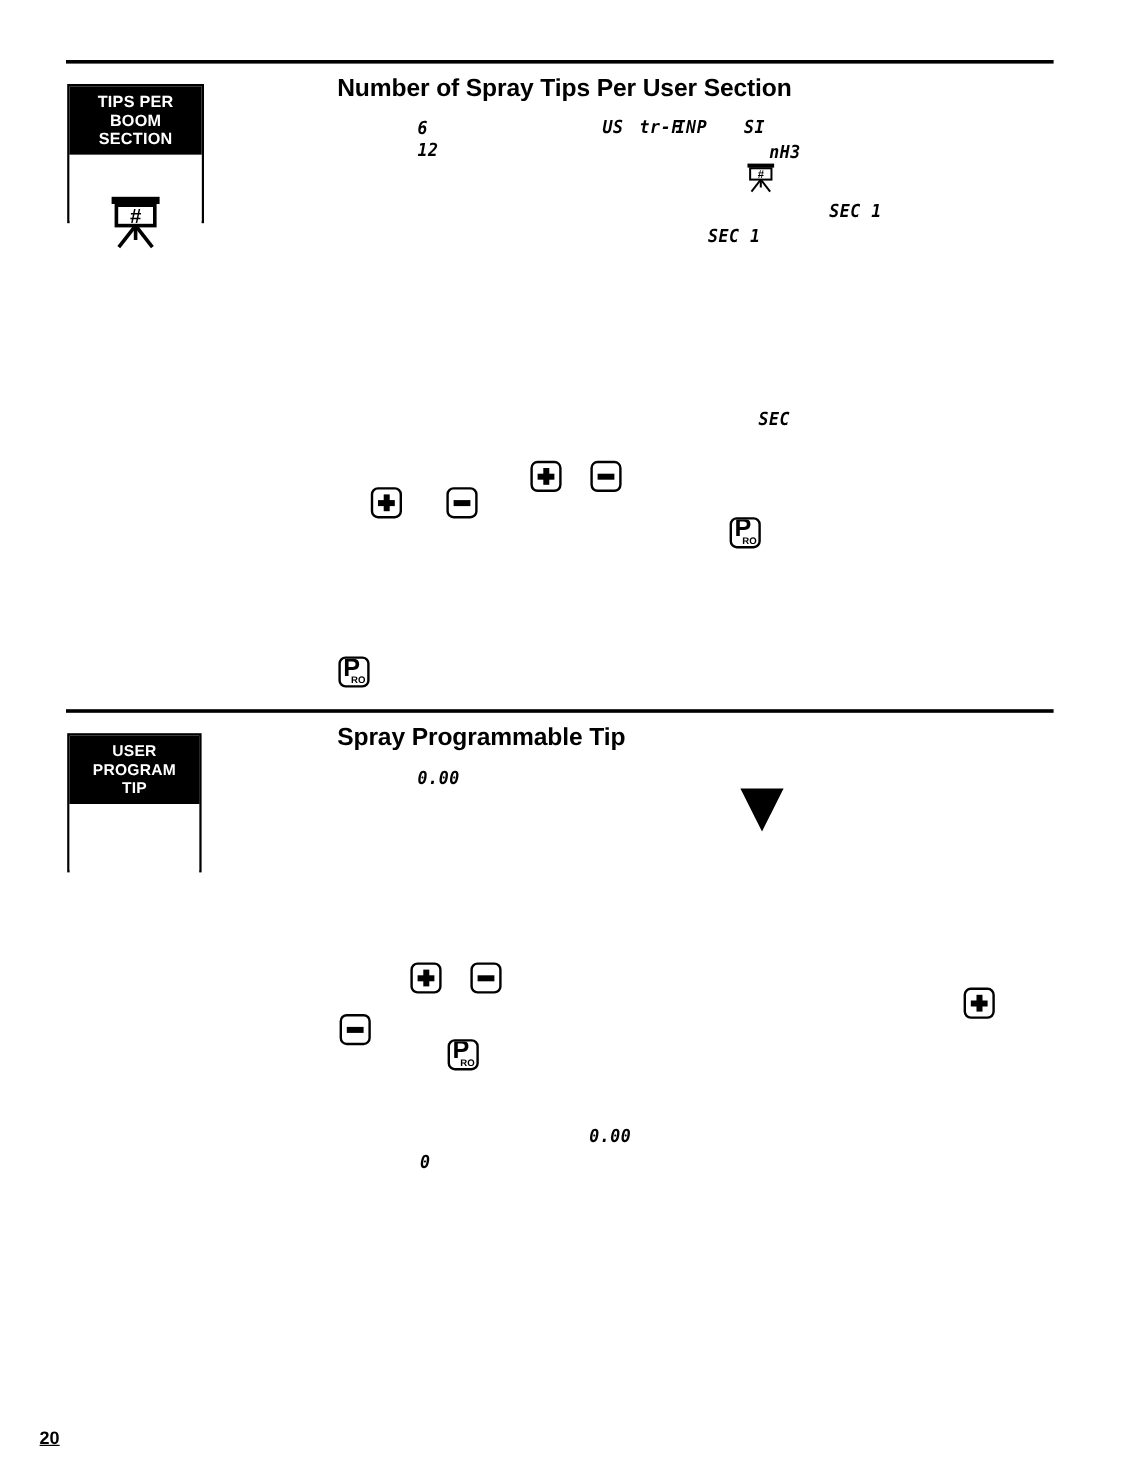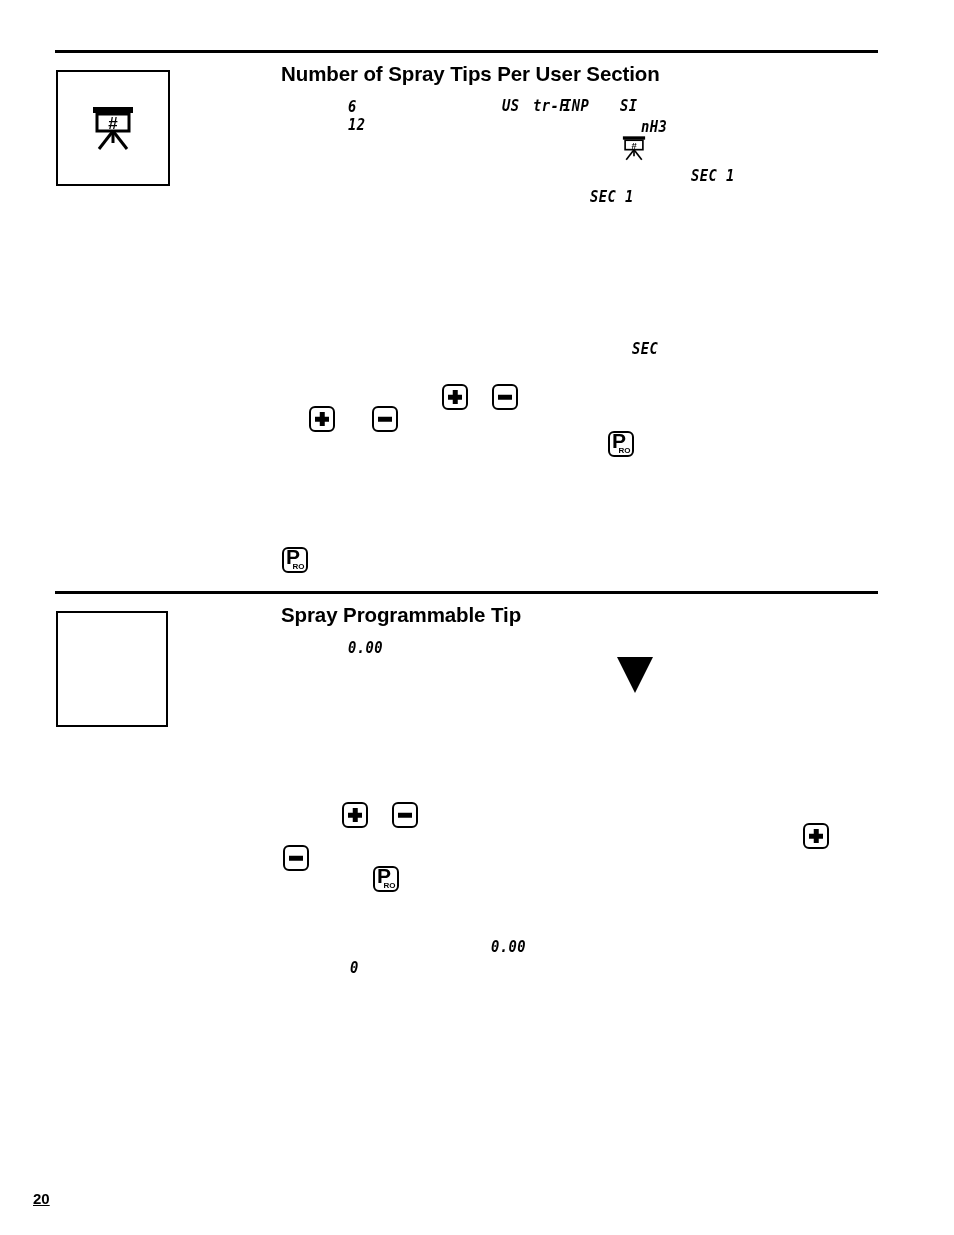--- a/index.html
+++ b/index.html
@@ -169,20 +169,25 @@
   }
 </style>
 </head>
 <body>
 
 <div class="rule" id="rule-top"></div>
 
 <div class="section-heading" id="heading-tips">Number of Spray Tips Per User Section</div>
 
 <div class="key-box" id="keybox-tips">
+  <div class="key-box-header">
+    <div>TIPS PER</div>
+    <div>BOOM</div>
+    <div>SECTION</div>
+  </div>
   <div class="key-box-body">
     <svg class="boom-icon" width="72" height="46" viewBox="0 0 72 46">
 
       <rect x="16" y="2" width="40" height="6" fill="#000"></rect>
 
       <rect x="20" y="9" width="32" height="17" fill="none" stroke="#000" stroke-width="3"></rect>
       <text x="36" y="24" font-family="'Liberation Sans', sans-serif" font-size="17" font-weight="bold" text-anchor="middle" fill="#000">#</text>
 
       <line x1="36" y1="26" x2="22" y2="44" stroke="#000" stroke-width="3"></line>
       <line x1="36" y1="26" x2="50" y2="44" stroke="#000" stroke-width="3"></line>
@@ -246,20 +251,25 @@
 <div class="key-btn pro" style="left:282px; top:547px;">
   <span class="pro-p">P</span>
   <span class="pro-ro">RO</span>
 </div>
 
 <div class="rule" id="rule-middle"></div>
 
 <div class="section-heading" id="heading-user">Spray Programmable Tip</div>
 
 <div class="key-box" id="keybox-user">
+  <div class="key-box-header">
+    <div>USER</div>
+    <div>PROGRAM</div>
+    <div>TIP</div>
+  </div>
   <div class="key-box-body"></div>
 </div>
 
 <div class="lcd abs" style="left:348px; top:639px;">0.00</div>
 
 <div class="lcd abs" style="left:491px; top:938px;">0.00</div>
 
 <div class="lcd abs" style="left:350px; top:959px;">0</div>
 
 <div id="down-triangle"></div>

